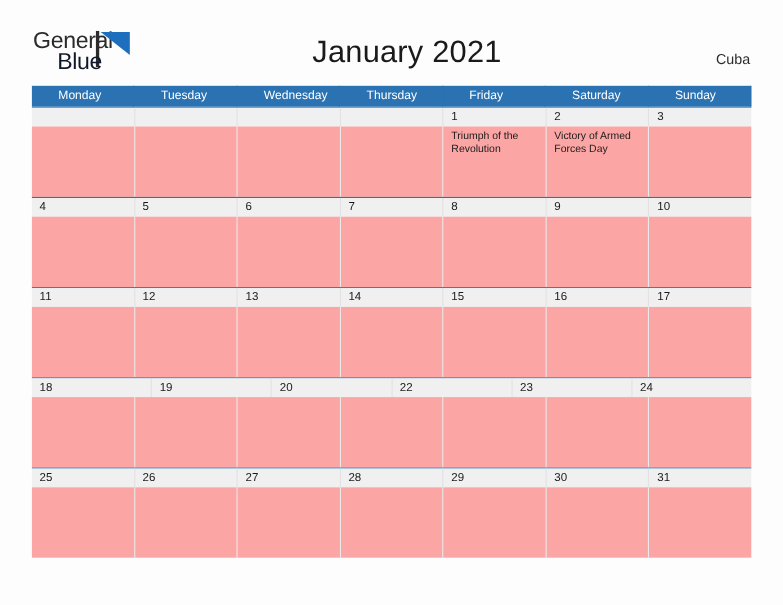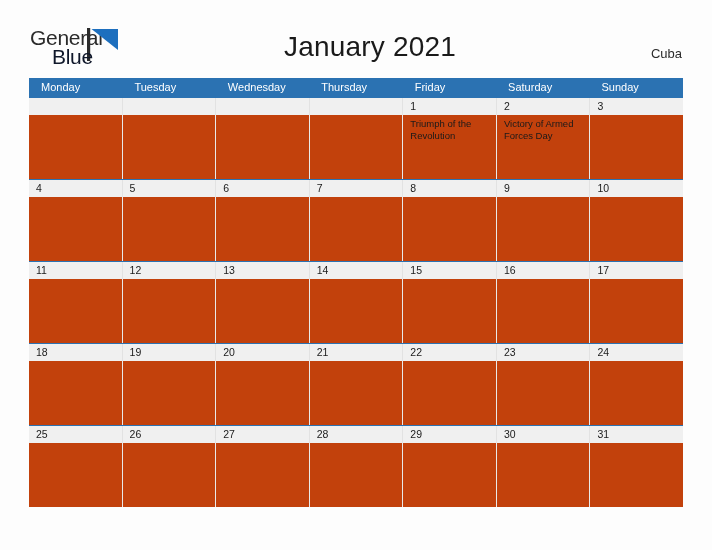--- a/index.html
+++ b/index.html
@@ -95,21 +95,21 @@
     display: flex;
     background: #2b72b2;
     height: 19px;
   }
 
   .weekday-cell {
     flex: 1 1 0;
     color: #ffffff;
     font-size: 11px;
     line-height: 19px;
-    padding-left: 12px;
+    padding-left: 24px;
     border-right: 1px solid #2b72b2;
     overflow: hidden;
     white-space: nowrap;
   }
 
   .week {
     position: relative;
     border-top: 1.4px solid #2b72b2;
   }
 
@@ -132,21 +132,21 @@
     border-right: 1px solid #e2e2e2;
     overflow: hidden;
     white-space: nowrap;
   }
 
   .date-cell:last-child { border-right: none; }
 
   .week-events {
     display: flex;
     height: 64px;
-    background: #c2410c;
+    background: #fca5a5;
   }
 
   .event-cell {
     flex: 1 1 0;
     padding: 3px 8px 0 7px;
     border-right: 1px solid #e9e9e9;
     overflow: hidden;
   }
 
   .event-cell:last-child { border-right: none; }
@@ -295,21 +295,20 @@
             <div class="event-text"></div>
           </div>
       </div>
     </div>
 
     <div class="week">
       <div class="week-dates">
         <div class="date-cell">18</div>
         <div class="date-cell">19</div>
         <div class="date-cell">20</div>
-        <div class="date-cell">21</div>
         <div class="date-cell">22</div>
         <div class="date-cell">23</div>
         <div class="date-cell">24</div>
       </div>
       <div class="week-events">
         <div class="event-cell">
             <div class="event-text"></div>
           </div>
         <div class="event-cell">
             <div class="event-text"></div>

